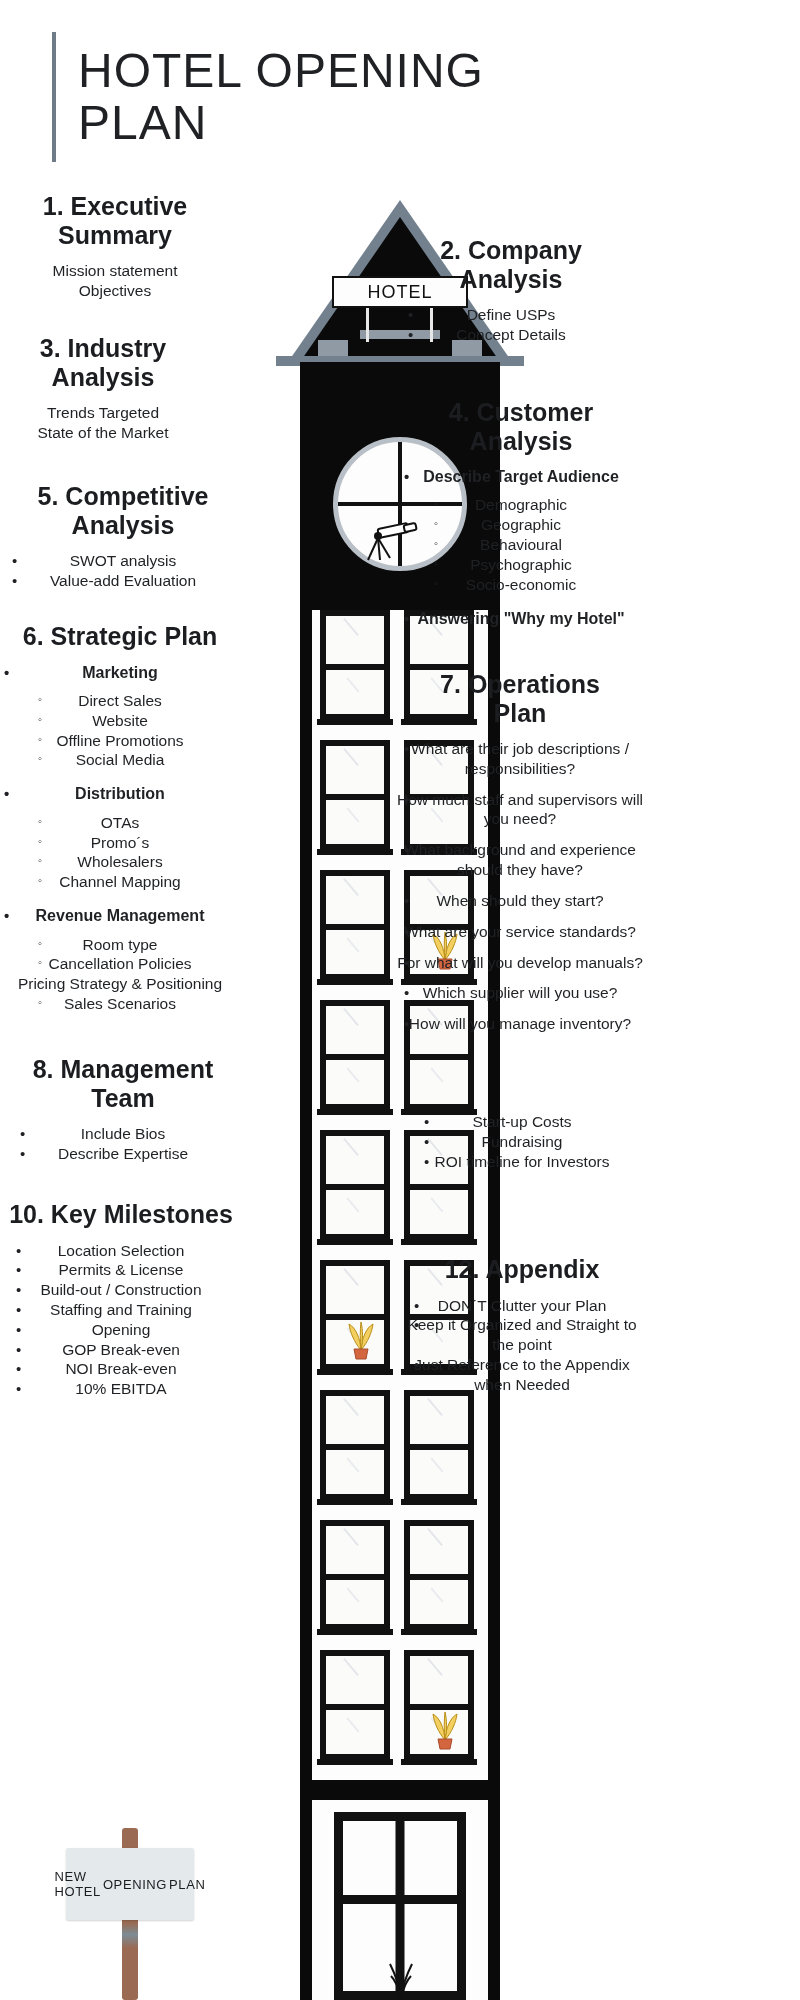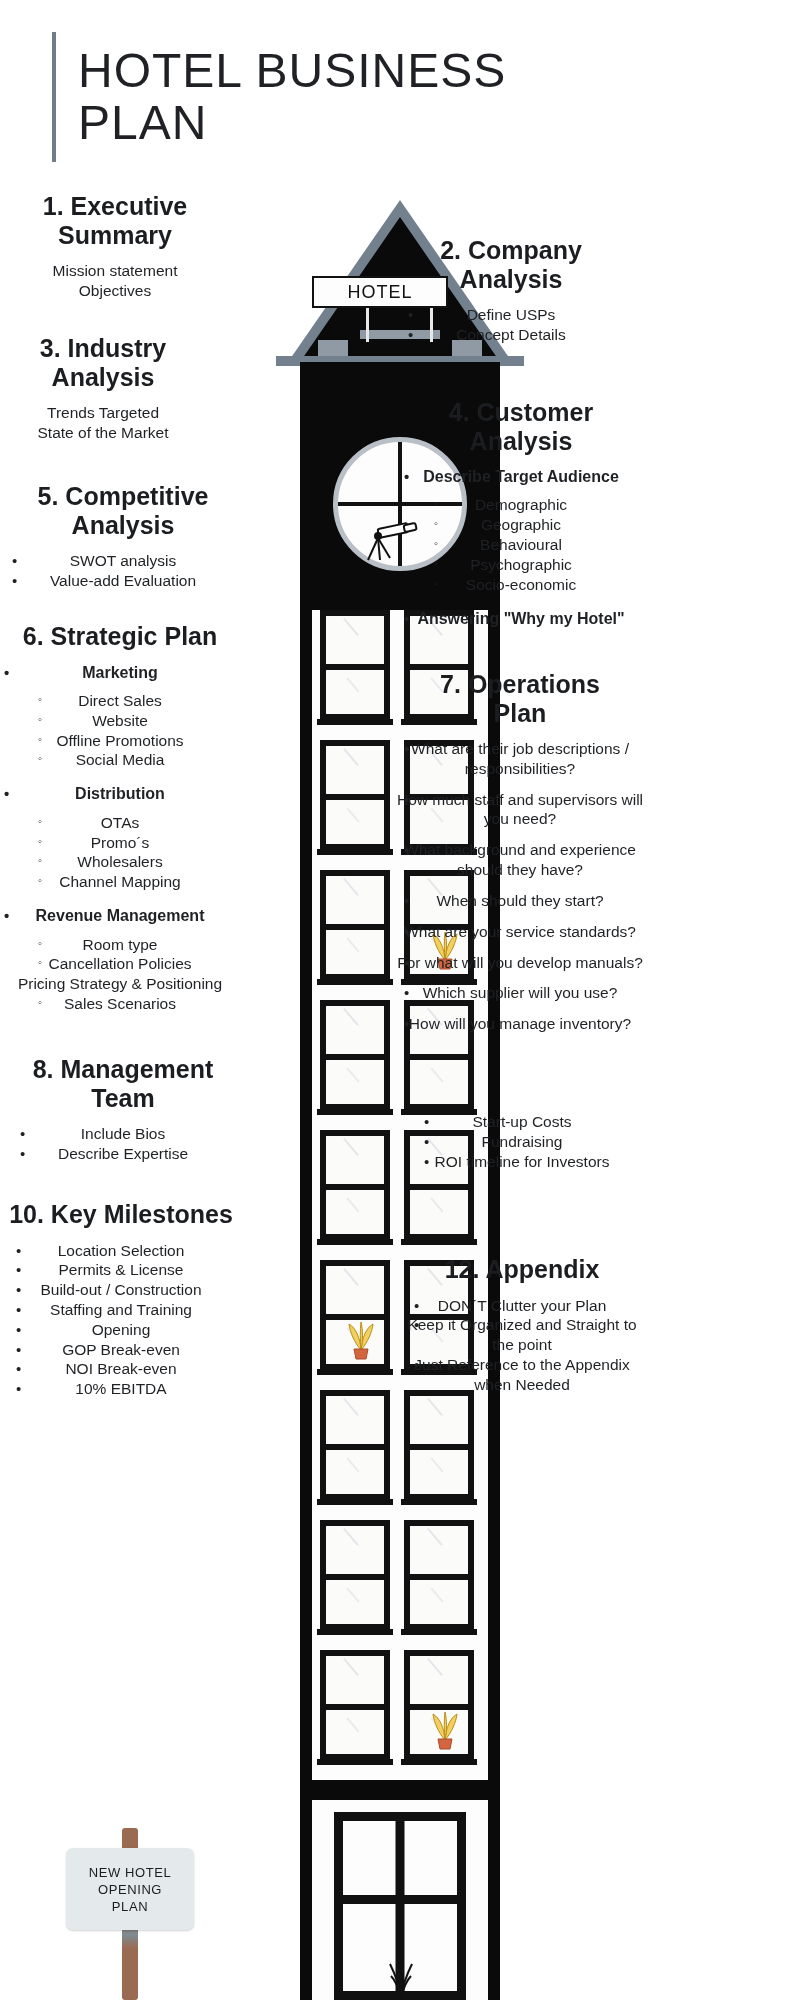--- a/index.html
+++ b/index.html
@@ -37,21 +37,21 @@
     border-bottom: 145px solid #0a0a0a;
   }
   .eaves {
     position: absolute; left: 276px; top: 356px;
     width: 248px; height: 10px; background: #73818f;
   }
   .eave-block-l { position: absolute; left: 318px; top: 340px; width: 30px; height: 17px; background:#8f9aa5; }
   .eave-block-r { position: absolute; left: 452px; top: 340px; width: 30px; height: 17px; background:#8f9aa5; }
   .eave-mid { position: absolute; left: 360px; top: 330px; width: 80px; height: 9px; background:#8f9aa5;}
   .hotel-sign {
-    position: absolute; left: 312px; top: 276px; width: 136px; height: 32px;
+    position: absolute; left: 332px; top: 276px; width: 136px; height: 32px;
     background: #fdfdfd; border: 2px solid #111;
     display: flex; align-items: center; justify-content: center;
     font-size: 18px; letter-spacing: 1px; color: #111;
   }
   .sign-post-a { position: absolute; left: 366px; top: 308px; width: 3px; height: 34px; background:#e8e8e8; }
   .sign-post-b { position: absolute; left: 430px; top: 308px; width: 3px; height: 34px; background:#e8e8e8; }
 
   .tower {
     position: absolute; left: 300px; top: 362px;
     width: 200px; height: 1638px; background: #0a0a0a;
@@ -92,23 +92,23 @@
   }
   .door-frame { position: absolute; left: 22px; top: 12px; width: 132px; height: 188px; border: 9px solid #111; background:#fdfdfd;}
   .door-mid-v { position: absolute; left: 50%; top:0; width: 9px; height: 100%; background:#111; transform: translateX(-50%);}
   .door-mid-h { position: absolute; top: 74px; left:0; width: 100%; height: 9px; background:#111; }
   .door-plant { position: absolute; left: 74px; bottom: 2px; width: 30px; height: 46px; }
 
   
   .street-sign { position: absolute; left: 60px; top: 1810px; width: 140px; height: 190px; }
   .ss-post { position: absolute; left: 62px; top: 18px; width: 16px; height: 172px;
              background: linear-gradient(180deg,#9a6a52 0%,#9a6a52 55%,#7c8c95 62%,#9a6a52 70%,#9a6a52 100%); border-radius: 3px;}
-  .ss-board { position: absolute; left: 6px; top: 38px; width: 128px; height: 82px;
-              background: #e4e9ec; border-radius: 7px; box-shadow: 0 1px 2px rgba(0,0,0,.18);
-              display:flex; flex-direction:column; align-items:center; justify-content:center; gap:2px; }
+  .ss-board { position: absolute; left: 6px; top: 38px; width: 128px; height: 72px;
+              background: #e4e9ec; border-radius: 2px; box-shadow: 0 1px 2px rgba(0,0,0,.18);
+              display:flex; flex-direction:row; align-items:center; justify-content:center; gap:2px; }
   .ss-line { font-size: 13px; letter-spacing: .6px; color:#1b1d20; }
 
   
   .sec { position: absolute; }
   .sec h2 {
     font-size: 25px; font-weight: 700; line-height: 1.14; text-align: center; color:#1b1d20;
   }
   .sec .blist { list-style: none; margin-top: 12px; }
   .sec .blist li {
     position: relative; text-align: center; font-size: 15.5px; line-height: 1.28; color:#1f2124;
@@ -149,21 +149,21 @@
   #sec11 .blist li .bul { left: 14px; }
 </style>
 </head>
 <body>
 
 <div id="page">
 
   <div class="title-wrap">
     <div class="title-rule"></div>
     <div class="title-text">
-      <div>HOTEL BUSINESS</div>
+      <div>HOTEL OPENING</div>
       <div>PLAN</div>
     </div>
   </div>
 
   <div>
     <div class="roof-outer"></div>
     <div class="roof-inner"></div>
     <div class="eave-mid"></div>
     <div class="eave-block-l"></div>
     <div class="eave-block-r"></div>

